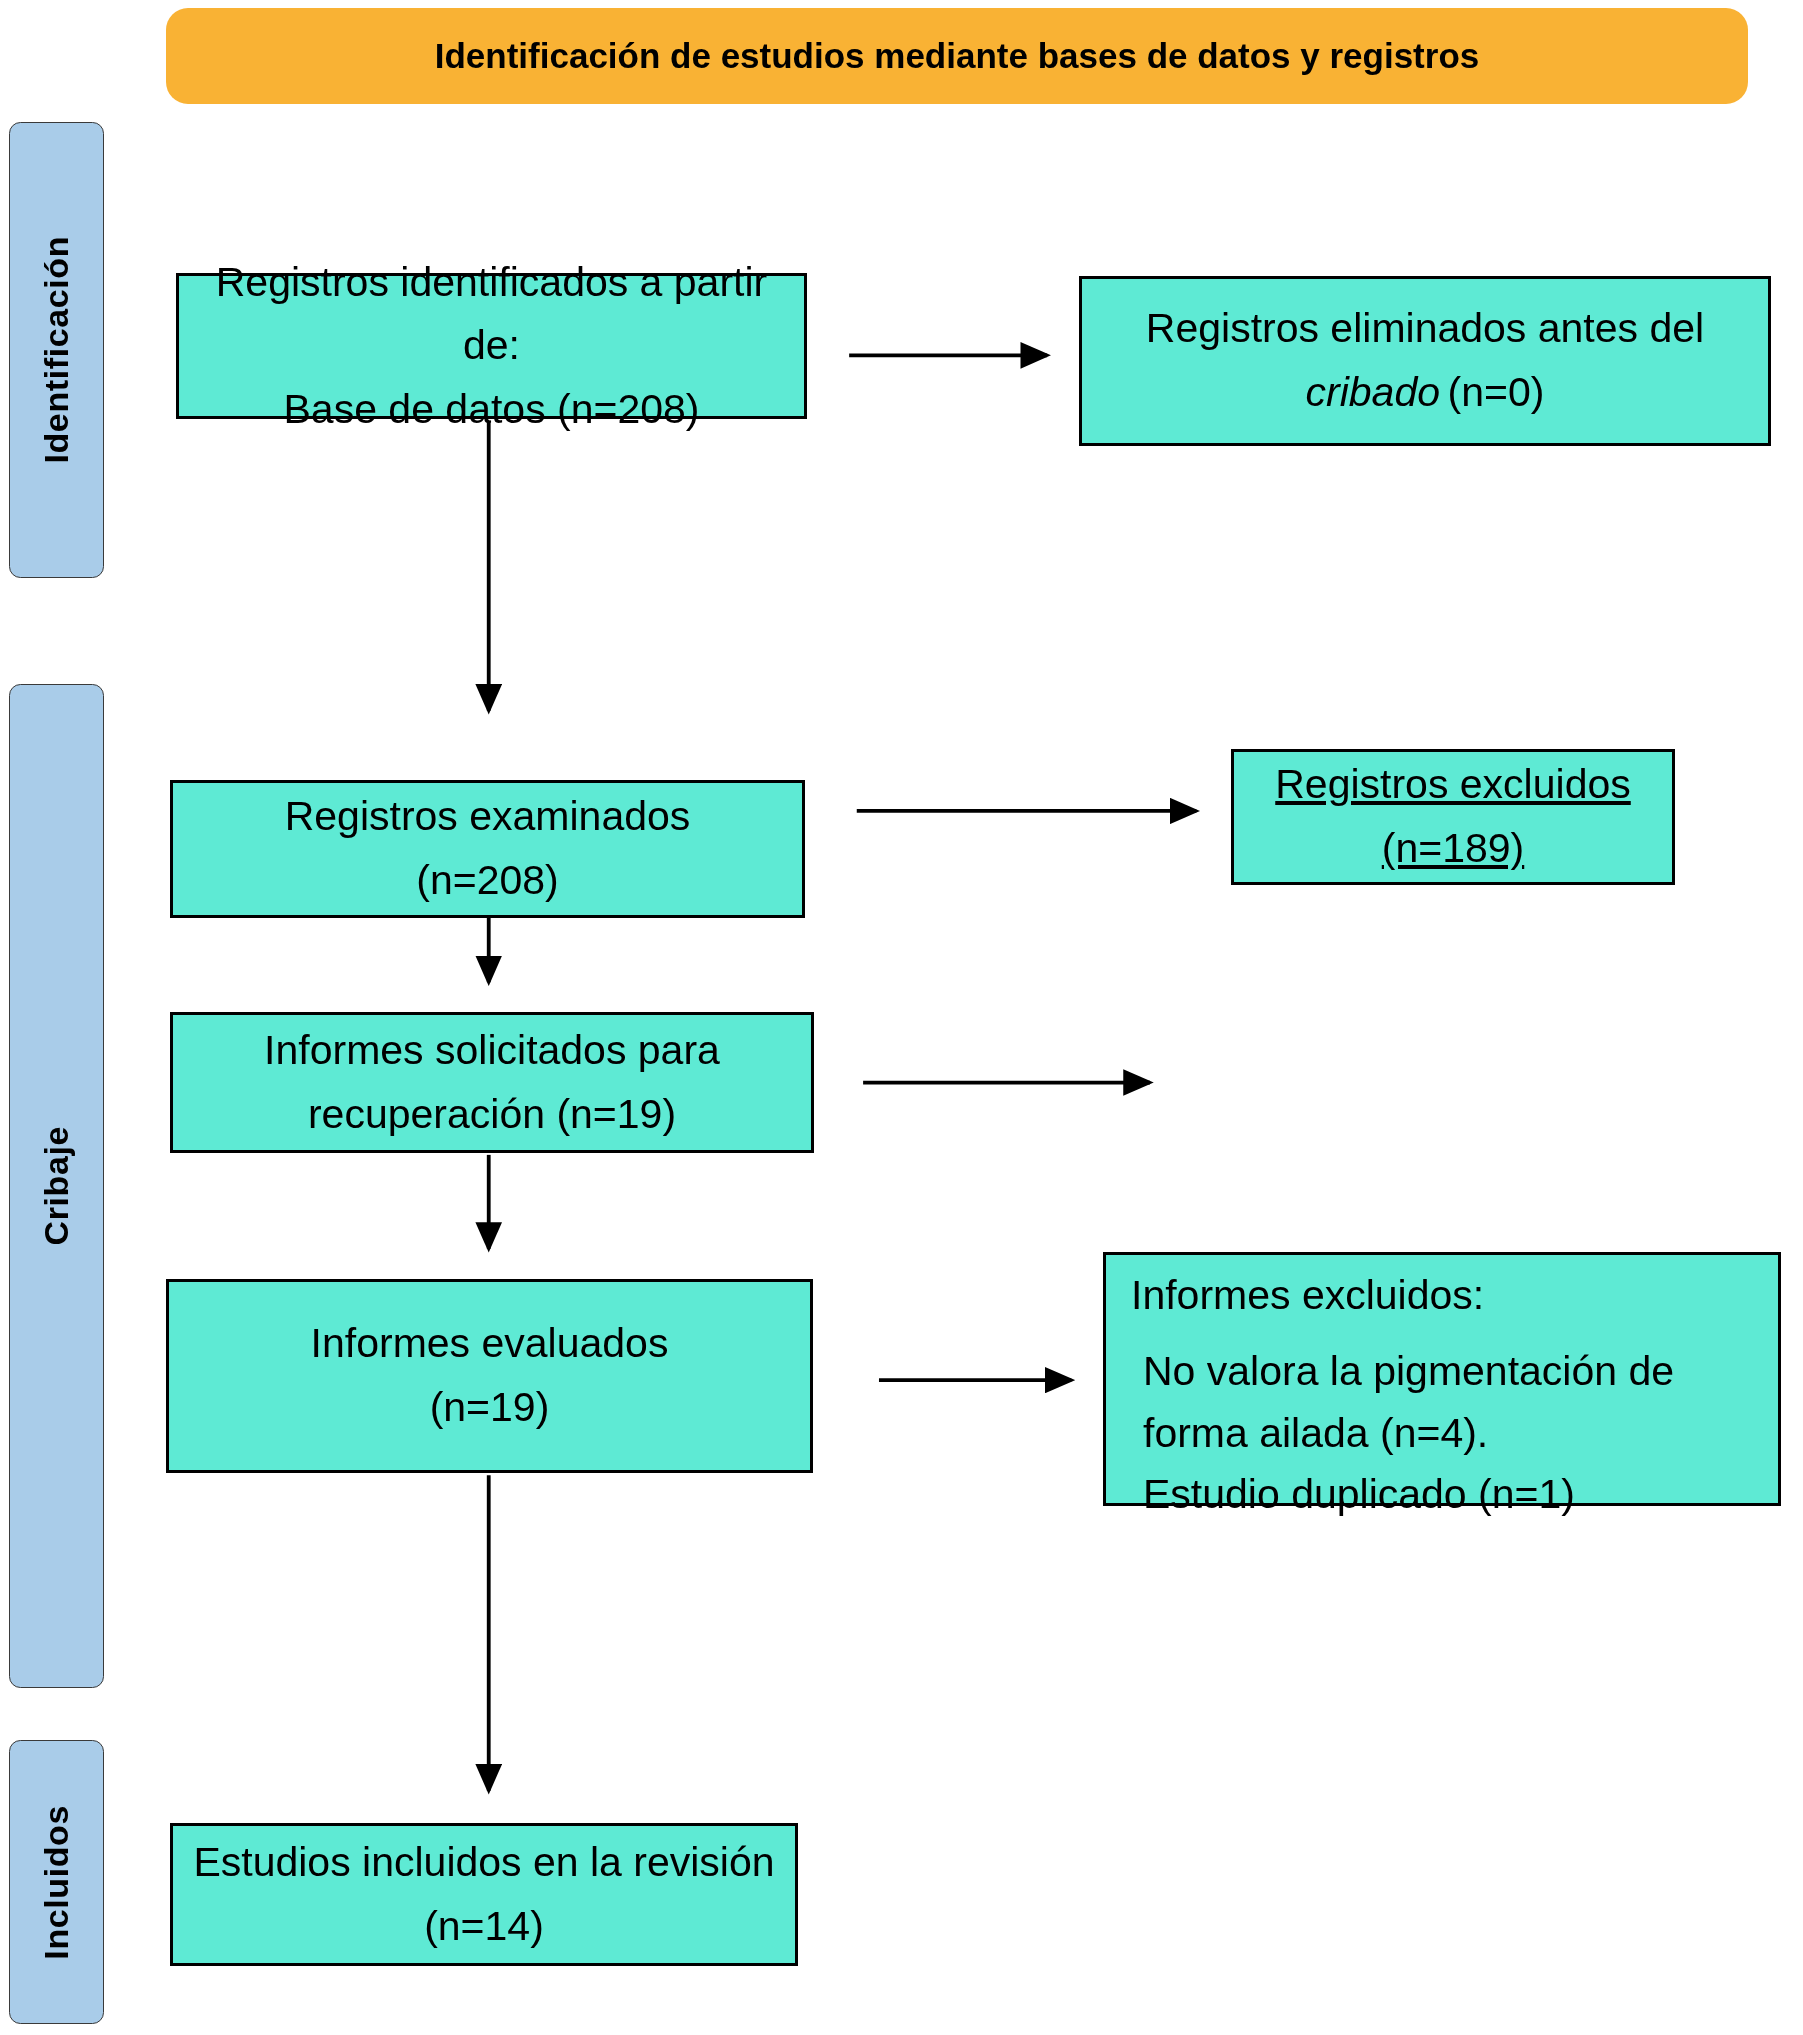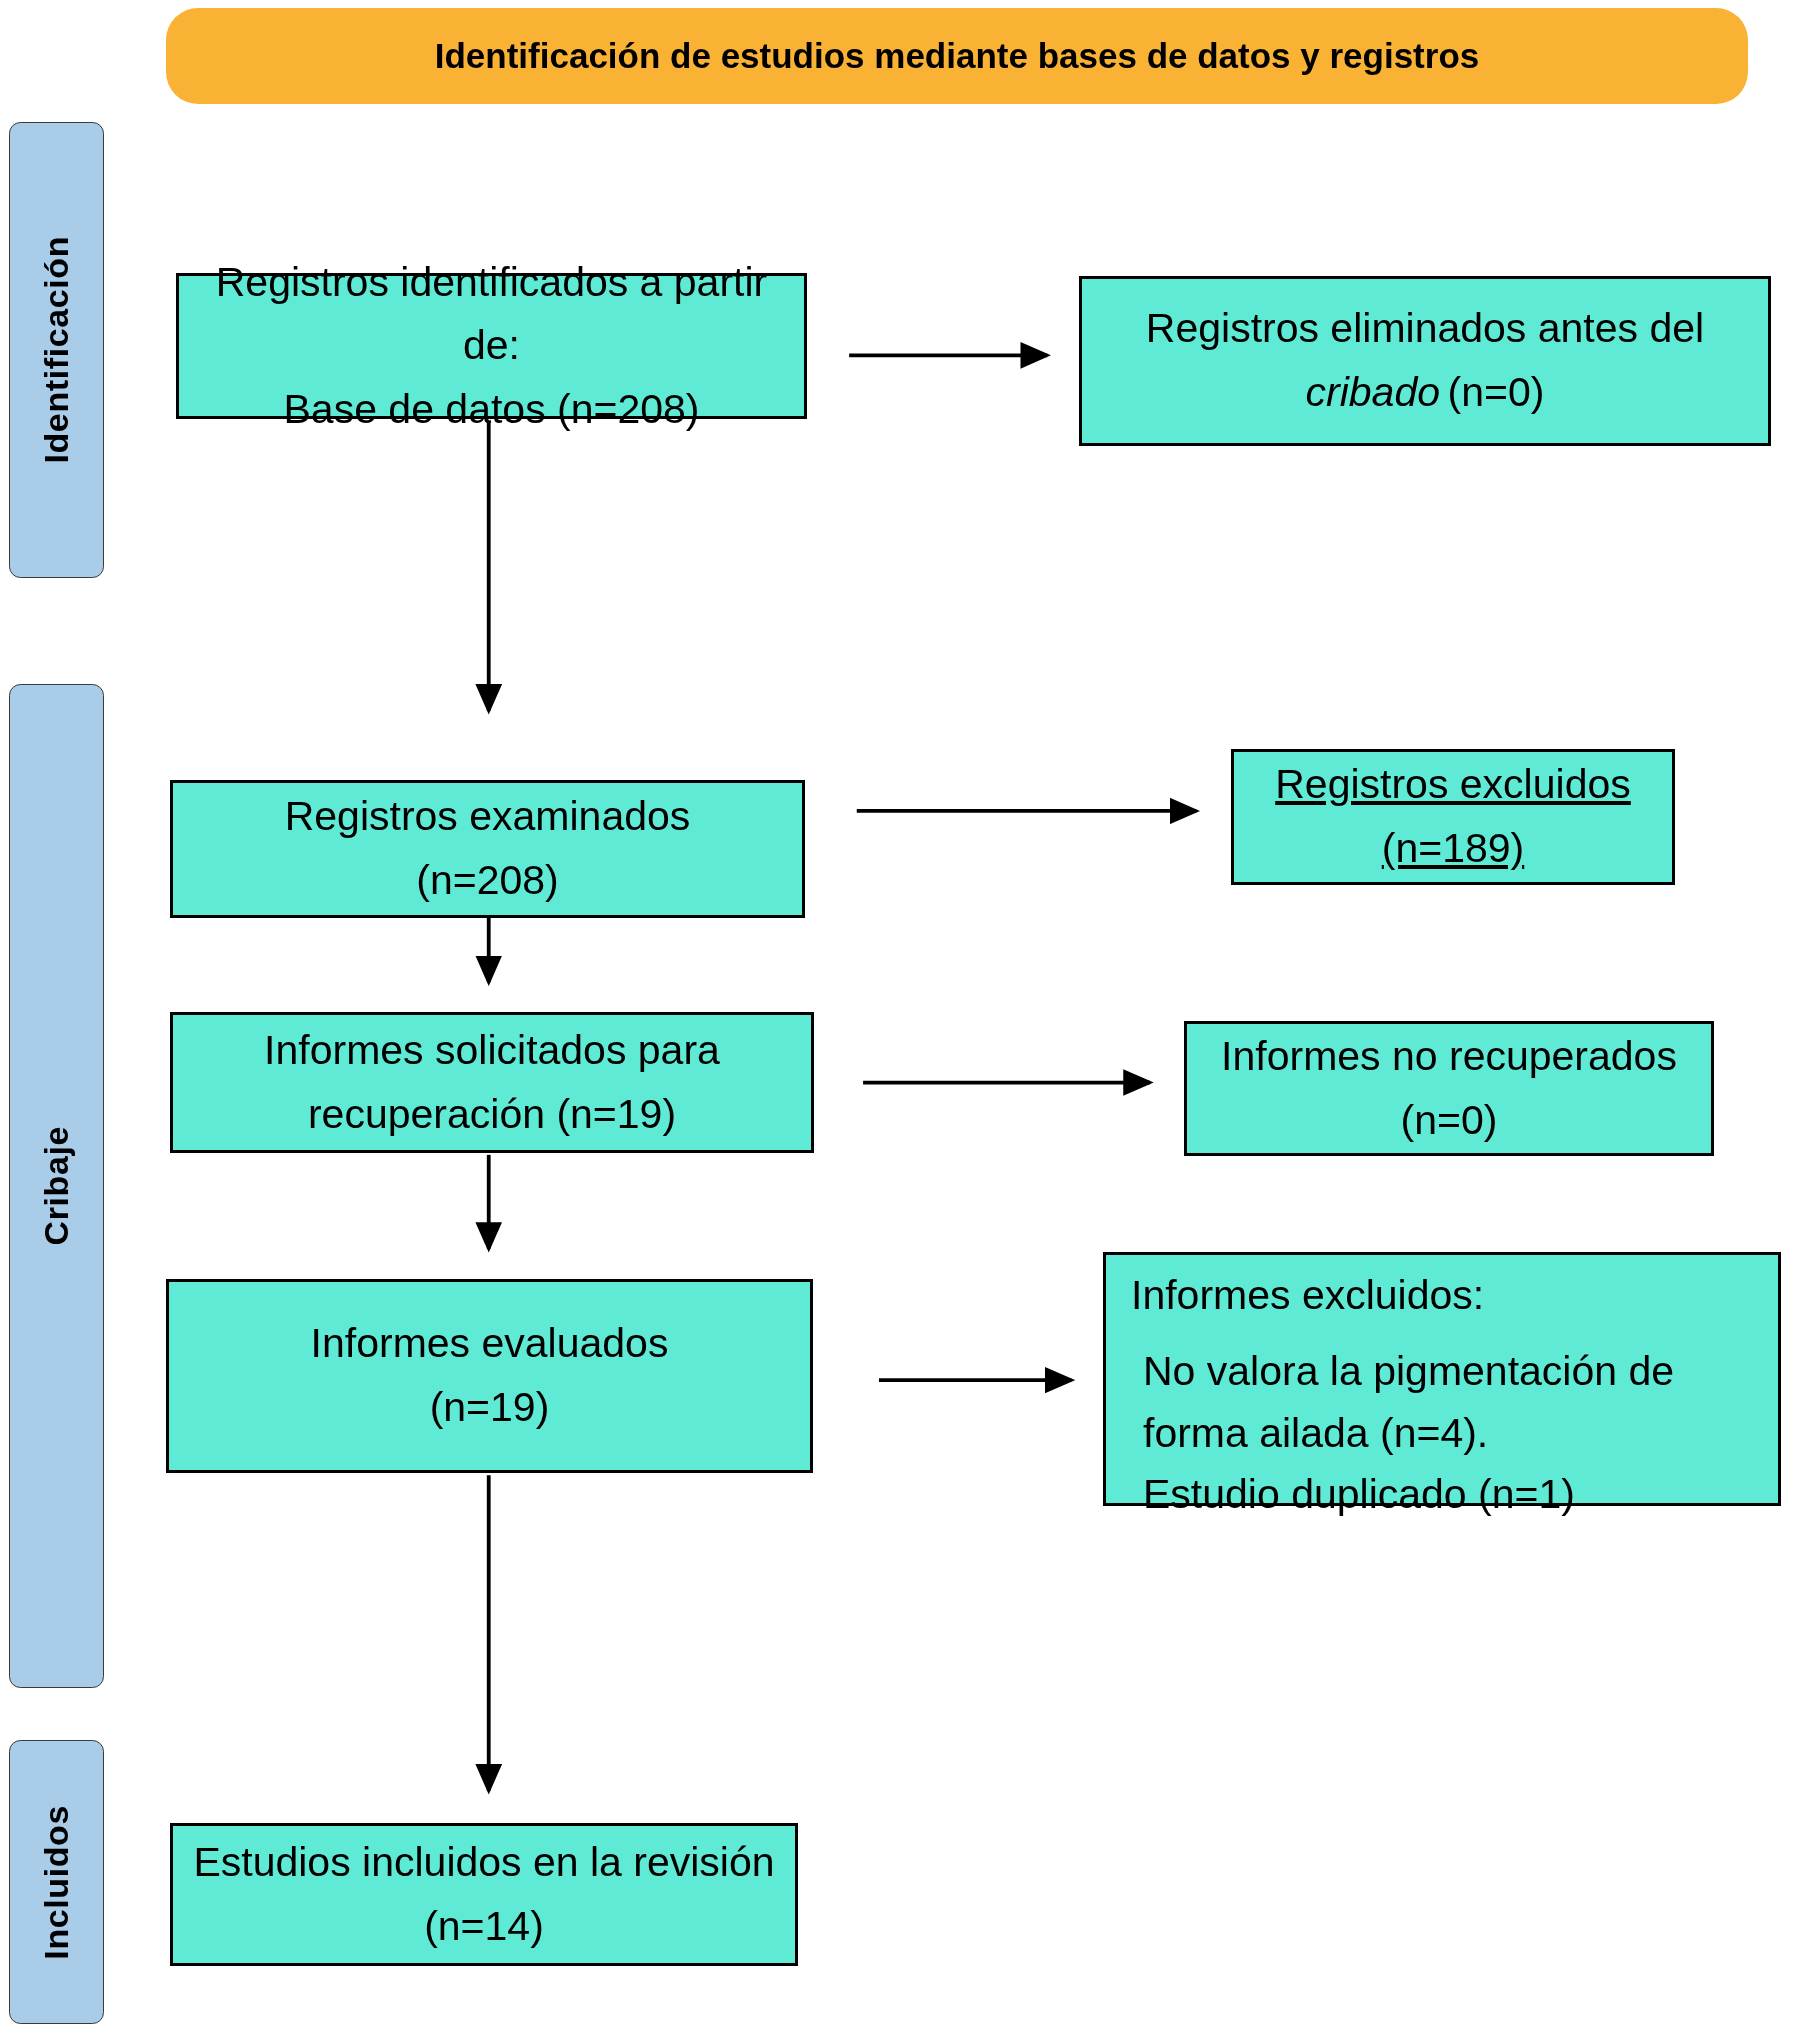--- a/index.html
+++ b/index.html
@@ -15,21 +15,21 @@
     background: #ffffff;
     overflow: hidden;
   }
 
   
   .banner {
     position: absolute;
     left: 166px; top: 7.6px;
     width: 1582px; height: 96px;
     background: var(--banner-bg, #F9B234);
-    border-radius: 32px;
+    border-radius: 22px;
     display: flex;
     align-items: center;
     justify-content: center;
   }
   .banner-title {
     font-size: 35px;
     font-weight: bold;
     color: #000;
     text-align: center;
   }
@@ -165,24 +165,20 @@
   <div class="box" id="box-excluded">
     <div class="line">Registros excluidos</div>
     <div class="line">(n=189)</div>
   </div>
 
   <div class="box" id="box-sought">
     <div class="line">Informes solicitados para</div>
     <div class="line">recuperación (n=19)</div>
   </div>
 
-  <div class="box" id="box-not-retrieved">
-    <div class="line">Informes no recuperados</div>
-    <div class="line">(n=0)</div>
-  </div>
 
   <div class="box" id="box-assessed">
     <div class="line">Informes evaluados</div>
     <div class="line">(n=19)</div>
   </div>
 
   <div class="box" id="box-reports-excluded">
     <div class="excl-title">Informes excluidos:</div>
     <div class="excl-reasons">
       <div>No valora la pigmentación de forma ailada (n=4).</div>

